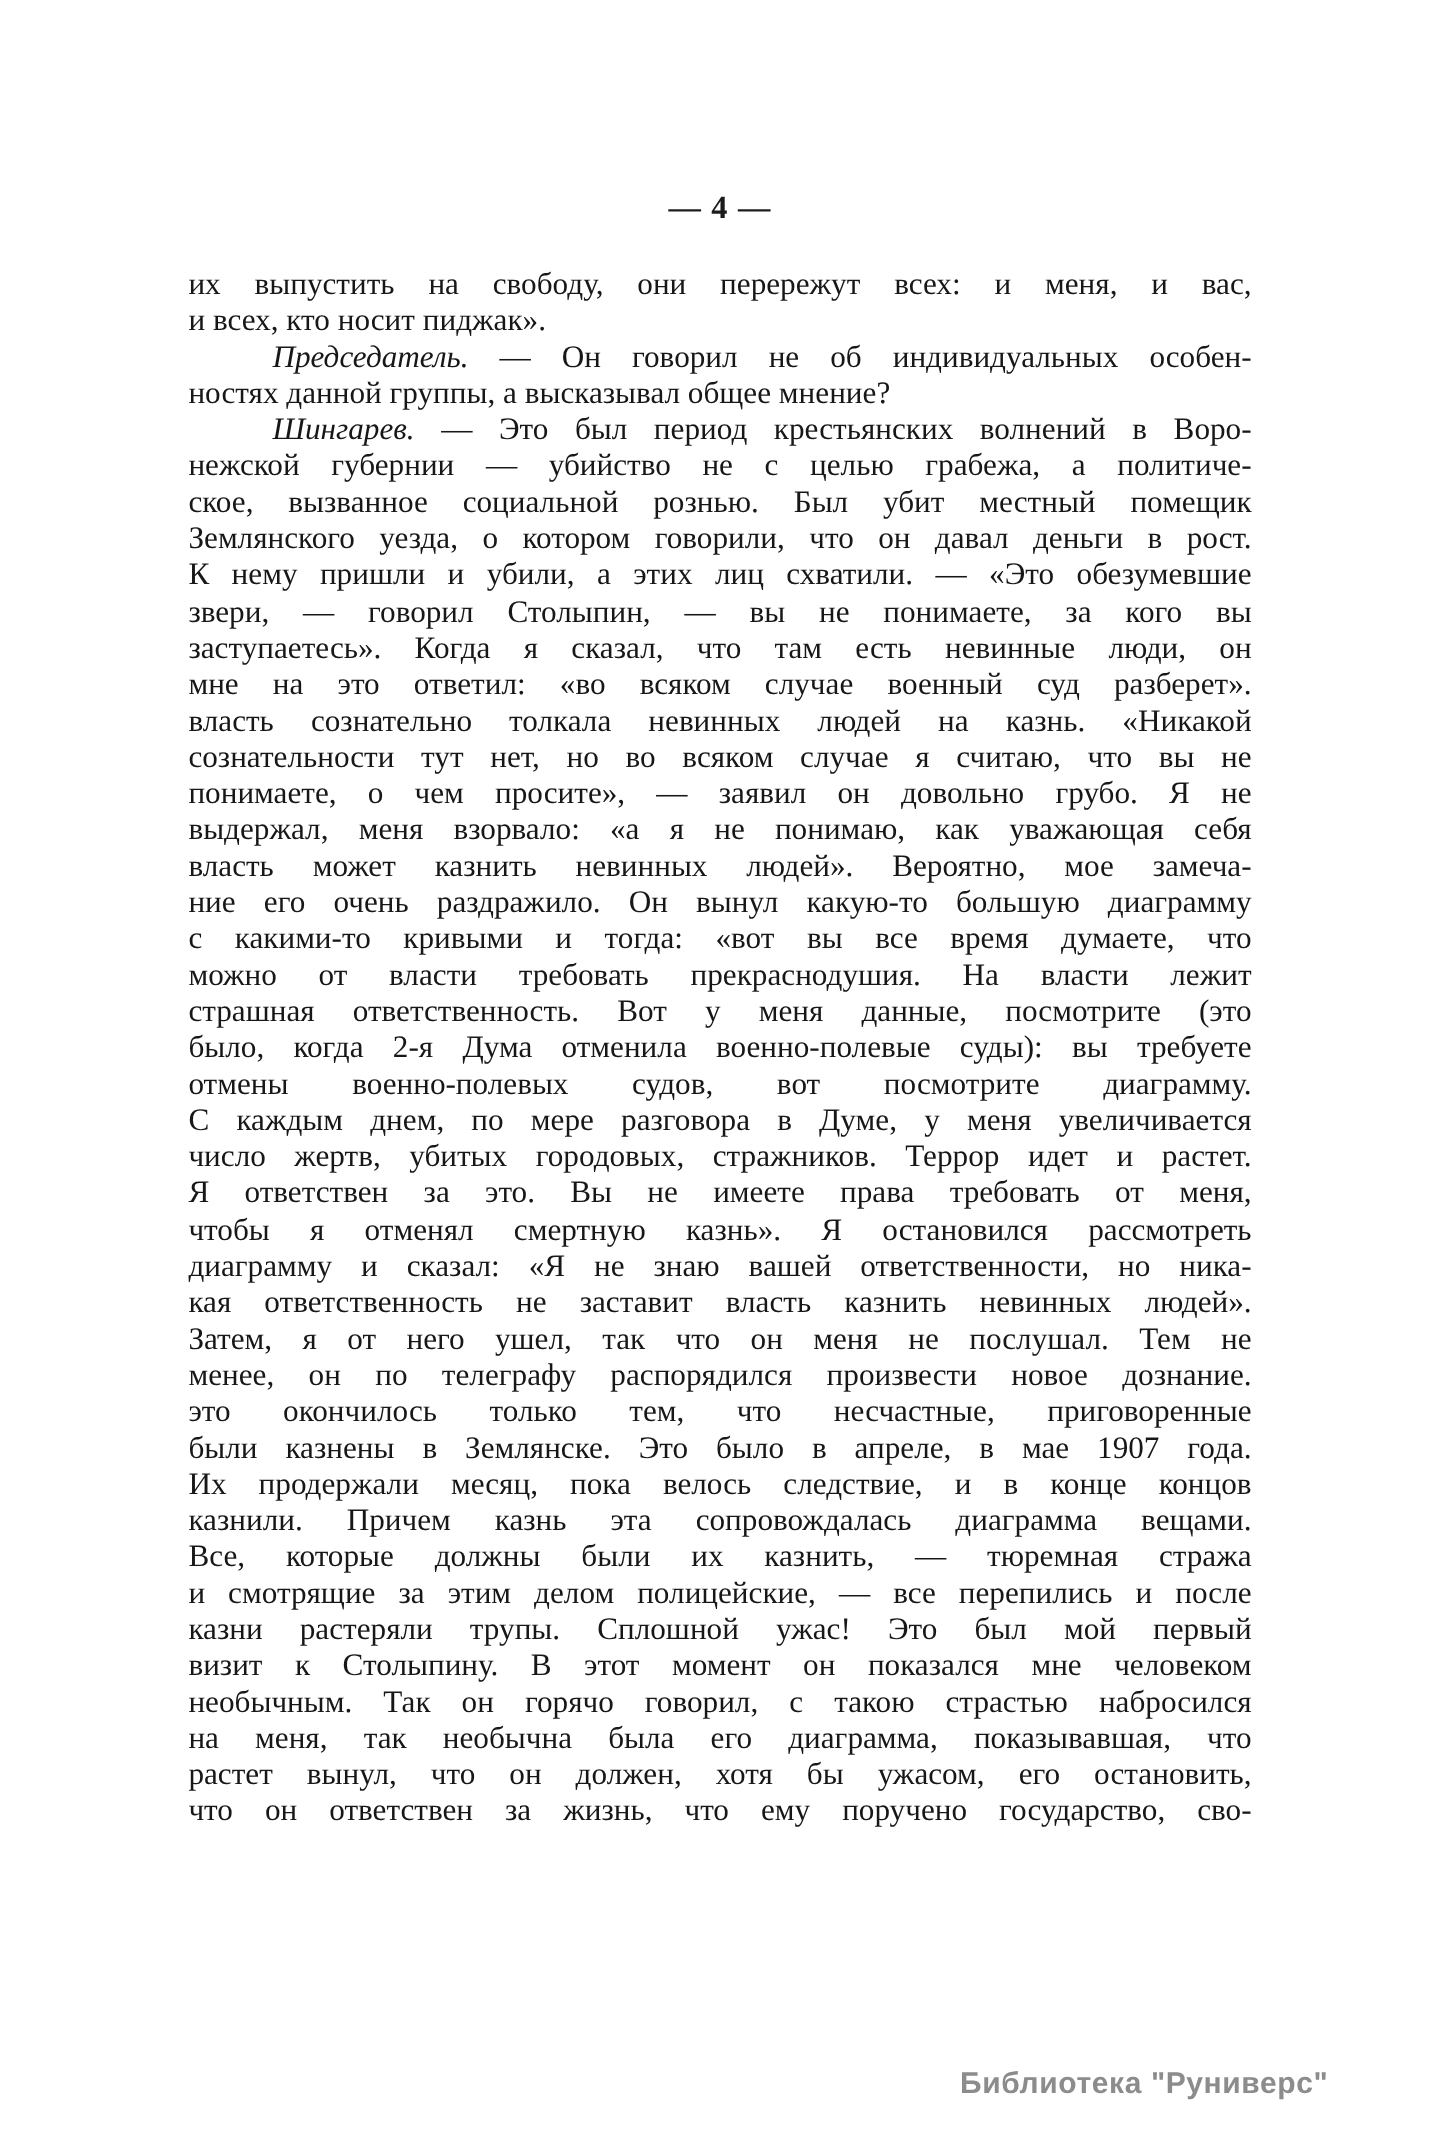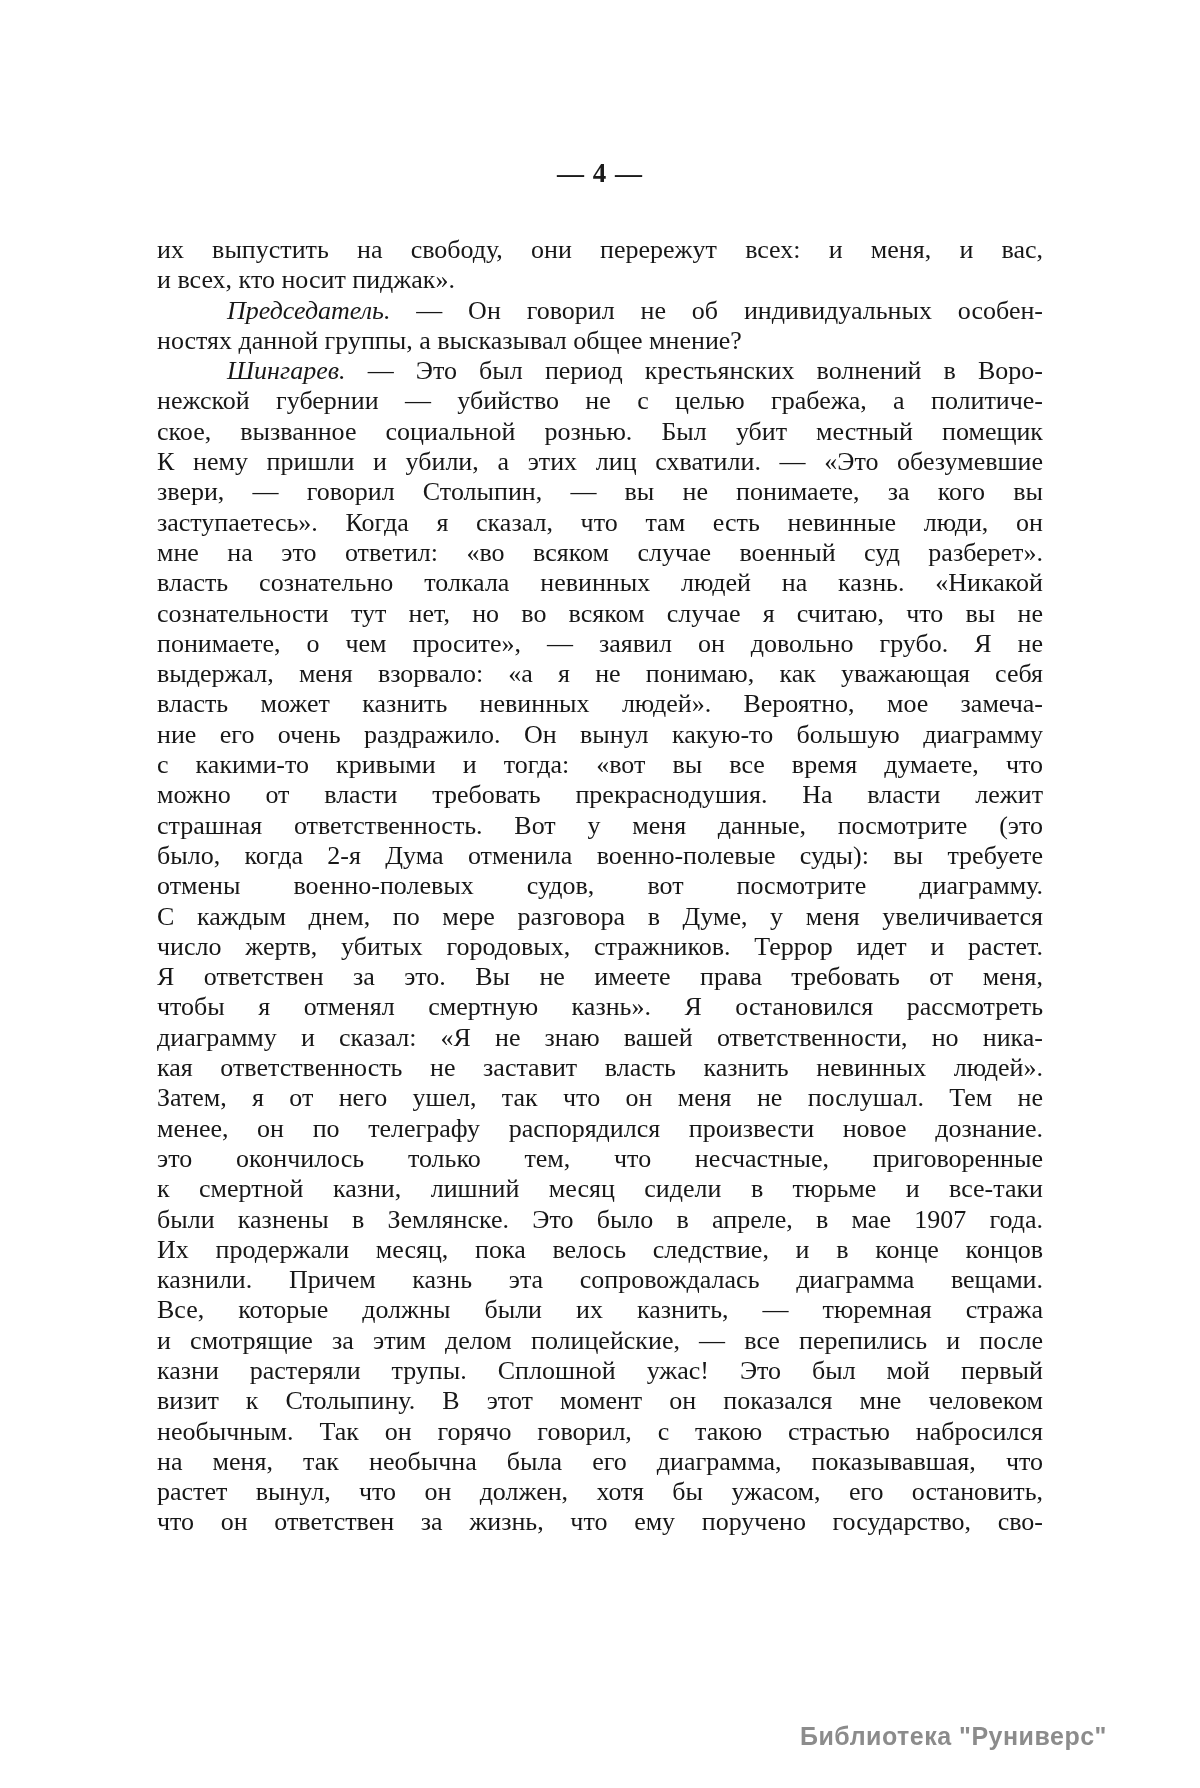--- a/index.html
+++ b/index.html
@@ -20,21 +20,21 @@
     left: 157px;
     width: 886px;
     text-align: center;
     font-size: 27px;
     font-weight: bold;
     color: #1b1b1b;
     letter-spacing: 1px;
   }
   .text-block {
     position: absolute;
-    top: 235px;
+    top: 222px;
     left: 157px;
     width: 886px;
     color: #171717;
     font-size: 26px;
   }
   .line {
     height: 30.3px;
     line-height: 30.3px;
     text-align: justify;
     text-align-last: justify;
@@ -67,20 +67,21 @@
   <div class="page-number">— 4 —</div>
 
   <div class="text-block">
       <div class="line">их выпустить на свободу, они перережут всех: и меня, и вас,</div>
       <div class="line end">и всех, кто носит пиджак».</div>
       <div class="line indent"><i>Председатель.</i> — Он говорил не об индивидуальных особен-</div>
       <div class="line end">ностях данной группы, а высказывал общее мнение?</div>
       <div class="line indent"><i>Шингарев.</i> — Это был период крестьянских волнений в Воро-</div>
       <div class="line">нежской губернии — убийство не с целью грабежа, а политиче-</div>
       <div class="line">ское, вызванное социальной рознью.  Был убит местный помещик</div>
+      <div class="line">Землянского уезда, о котором говорили, что он давал деньги в рост.</div>
       <div class="line">К нему пришли и убили, а этих лиц схватили. — «Это обезумевшие</div>
       <div class="line">звери, — говорил Столыпин, — вы не понимаете, за кого вы</div>
       <div class="line">заступаетесь».  Когда я сказал, что там есть невинные люди, он</div>
       <div class="line">мне на это ответил: «во всяком случае военный суд разберет».</div>
       <div class="line">власть сознательно толкала невинных людей на казнь.  «Никакой</div>
       <div class="line">сознательности тут нет, но во всяком случае я считаю, что вы не</div>
       <div class="line">понимаете, о чем просите», — заявил он довольно грубо. Я не</div>
       <div class="line">выдержал, меня взорвало: «а я не понимаю, как уважающая себя</div>
       <div class="line">власть может казнить невинных людей».  Вероятно, мое замеча-</div>
       <div class="line">ние его очень раздражило. Он вынул какую-то большую диаграмму</div>
@@ -91,21 +92,20 @@
       <div class="line">отмены военно-полевых судов, вот посмотрите диаграмму.</div>
       <div class="line">С каждым днем, по мере разговора в Думе, у меня увеличивается</div>
       <div class="line">число жертв, убитых городовых, стражников. Террор идет и растет.</div>
       <div class="line">Я ответствен за это.  Вы не имеете права требовать от меня,</div>
       <div class="line">чтобы я отменял смертную казнь».  Я остановился рассмотреть</div>
       <div class="line">диаграмму и сказал: «Я не знаю вашей ответственности, но ника-</div>
       <div class="line">кая ответственность не заставит власть казнить невинных людей».</div>
       <div class="line">Затем, я от него ушел, так что он меня не послушал. Тем не</div>
       <div class="line">менее, он по телеграфу распорядился произвести новое дознание.</div>
       <div class="line">это окончилось только тем, что несчастные, приговоренные</div>
-      <div class="line">к смертной казни, лишний месяц сидели в тюрьме и все-таки</div>
       <div class="line">были казнены в Землянске. Это было в апреле, в мае 1907 года.</div>
       <div class="line">Их продержали месяц, пока велось следствие, и в конце концов</div>
       <div class="line">казнили.  Причем казнь эта сопровождалась диаграмма вещами.</div>
       <div class="line">Все, которые должны были их казнить, — тюремная стража</div>
       <div class="line">и смотрящие за этим делом полицейские, — все перепились и после</div>
       <div class="line">казни растеряли трупы.  Сплошной ужас!  Это был мой первый</div>
       <div class="line">визит к Столыпину.  В этот момент он показался мне человеком</div>
       <div class="line">необычным.  Так он горячо говорил, с такою страстью набросился</div>
       <div class="line">на меня, так необычна была его диаграмма, показывавшая, что</div>
       <div class="line">растет вынул, что он должен, хотя бы ужасом, его остановить,</div>

